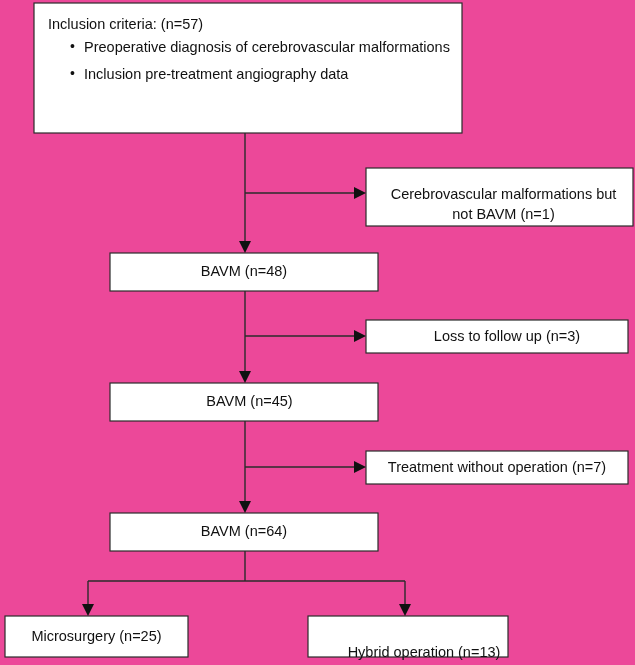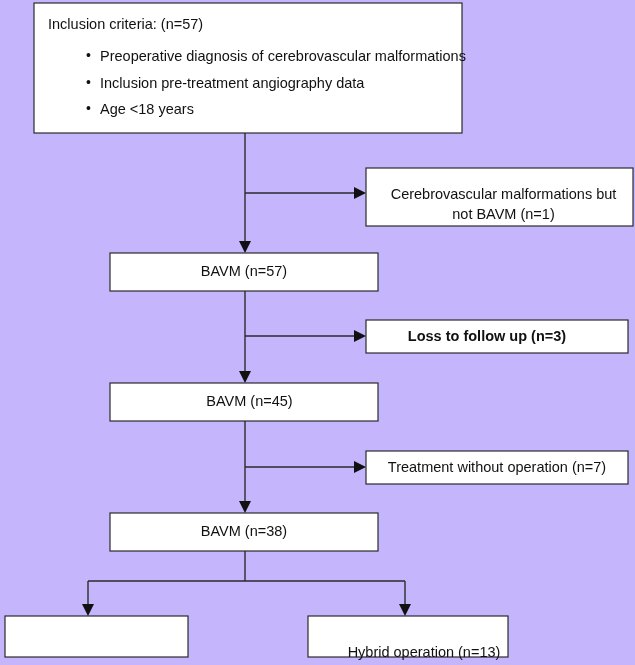--- a/index.html
+++ b/index.html
@@ -5,21 +5,21 @@
 <style>
   html, body {
     margin: 0;
     padding: 0;
     background: #ffffff;
   }
   #flow-root {
     position: relative;
     width: 635px;
     height: 665px;
-    background: #c4b5fd;
+    background: #ec4899;
     font-family: "Liberation Sans", sans-serif;
     overflow: hidden;
   }
   svg#flow-svg {
     position: absolute;
     top: 0;
     left: 0;
     width: 635px;
     height: 665px;
   }
@@ -63,21 +63,21 @@
     color: #111111;
   }
   .criteria-title {
     font-size: 14.5px;
     line-height: 1.2;
     margin-bottom: 7px;
     white-space: nowrap;
   }
   .criteria-list {
     list-style: none;
-    margin: 16px;
+    margin: 0;
     padding: 0 0 16px 22px;
   }
   .criteria-list li {
     position: relative;
     font-size: 14.5px;
     line-height: 1.0;
     padding: 0 0 0 14px;
     margin-bottom: 12px;
     white-space: nowrap;
   }
@@ -144,37 +144,37 @@
     <line class="conn-line" x1="405" y1="581" x2="405" y2="610"></line>
     <polygon class="arrow-head" points="405,616 399,604 411,604"></polygon>
 
   </svg>
 
   <div class="criteria-block">
     <div class="criteria-title">Inclusion criteria: (n=57)</div>
     <ul class="criteria-list">
       <li>Preoperative diagnosis of cerebrovascular malformations</li>
       <li>Inclusion pre-treatment angiography data</li>
-      <li>Age &lt;18 years</li>
     </ul>
   </div>
 
   <div class="box-label" style="left:370px; top:168px; width:267px; height:74px;">
     <div>
       <div>Cerebrovascular malformations but</div>
       <div>not BAVM (n=1)</div>
     </div>
   </div>
 
-  <div class="box-label" style="left:110px; top:253px; width:268px; height:38px;">BAVM (n=57)</div>
+  <div class="box-label" style="left:110px; top:253px; width:268px; height:38px;">BAVM (n=48)</div>
 
-  <div class="box-label" style="left:366px; top:320px; width:242px; height:33px;font-weight:bold;">Loss to follow up (n=3)</div>
+  <div class="box-label" style="left:386px; top:320px; width:242px; height:33px;">Loss to follow up (n=3)</div>
 
   <div class="box-label" style="left:110px; top:383px; width:268px; height:38px;padding-left:17px;">BAVM (n=45)</div>
 
   <div class="box-label" style="left:366px; top:451px; width:262px; height:33px;">Treatment without operation (n=7)</div>
 
-  <div class="box-label" style="left:110px; top:513px; width:268px; height:38px;">BAVM (n=38)</div>
+  <div class="box-label" style="left:110px; top:513px; width:268px; height:38px;">BAVM (n=64)</div>
 
+  <div class="box-label" style="left:5px; top:616px; width:183px; height:41px;">Microsurgery (n=25)</div>
 
   <div class="box-label" style="left:308px; top:632px; width:232px; height:41px;">Hybrid operation (n=13)</div>
 
 </div>
 
 </body></html>

